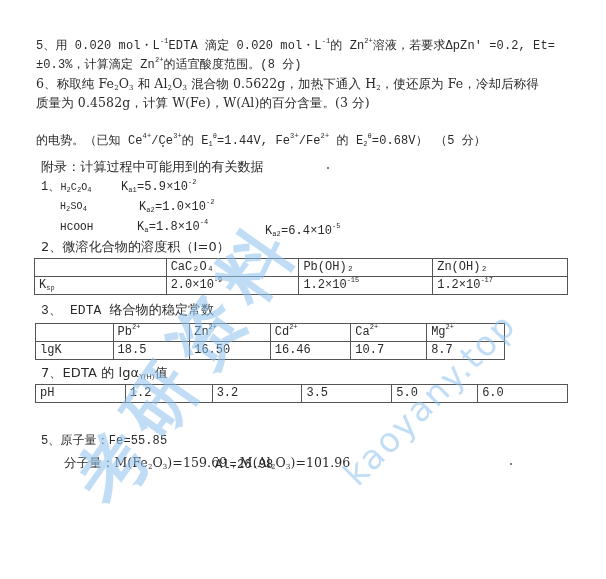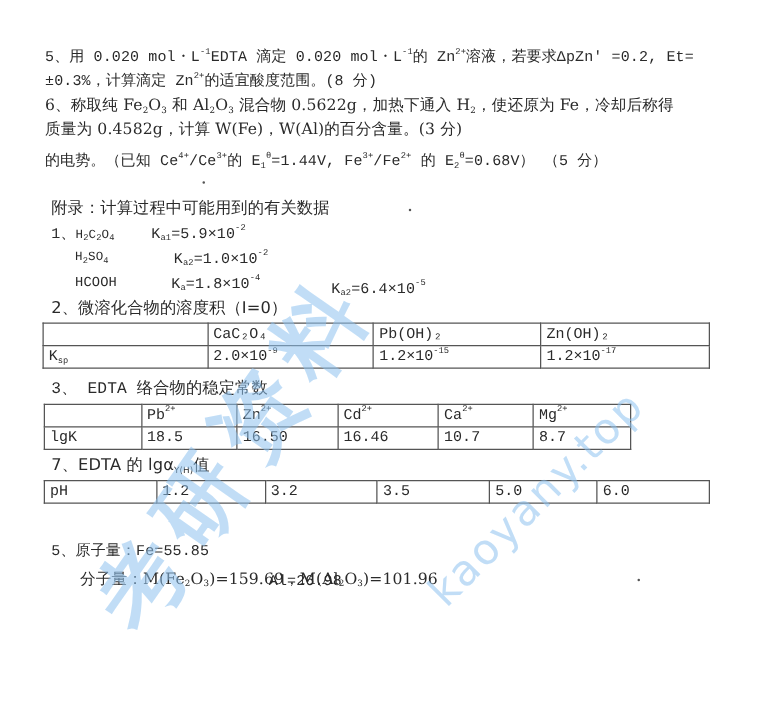--- a/index.html
+++ b/index.html
@@ -32,21 +32,21 @@
     <span>±0.3%，计算滴定 Zn</span><sup>2+</sup><span>的适宜酸度范围。(8 分)</span>
   </div>
 
   <div class="line" style="top:75px;">
     <span>6、称取纯 Fe</span><sub>2</sub><span>O</span><sub>3</sub><span> 和 Al</span><sub>2</sub><span>O</span><sub>3</sub><span> 混合物 0.5622g，加热下通入 H</span><sub>2</sub><span>，使还原为 Fe，冷却后称得</span>
   </div>
   <div class="line" style="top:94px;">
     <span>质量为 0.4582g，计算 W(Fe)，W(Al)的百分含量。(3 分)</span>
   </div>
 
-  <div class="line mono" style="top:120px;">
+  <div class="line mono" style="top:132px;">
     <span>的电势。（已知 Ce</span><sup>4+</sup><span>/Ce</span><sup>3+</sup><span>的 E</span><sub>1</sub><sup>θ</sup><span>=1.44V, Fe</span><sup>3+</sup><span>/Fe</span><sup>2+</sup><span> 的 E</span><sub>2</sub><sup>θ</sup><span>=0.68V）  （5 分）</span>
   </div>
 
   <div class="line heading" style="top:158px; left:41px;">附录：计算过程中可能用到的有关数据</div>
 
   <div class="line mono" style="top:178px; left:41px;">
     <span>1、</span><span style="font-size:10px"><span>H</span><sub>2</sub><span>C</span><sub>2</sub><span>O</span><sub>4</sub></span>
   </div>
   <div class="line mono" style="top:178px; left:121px;">
     <span>K</span><sub>a1</sub><span>=5.9×10</span><sup>-2</sup>

